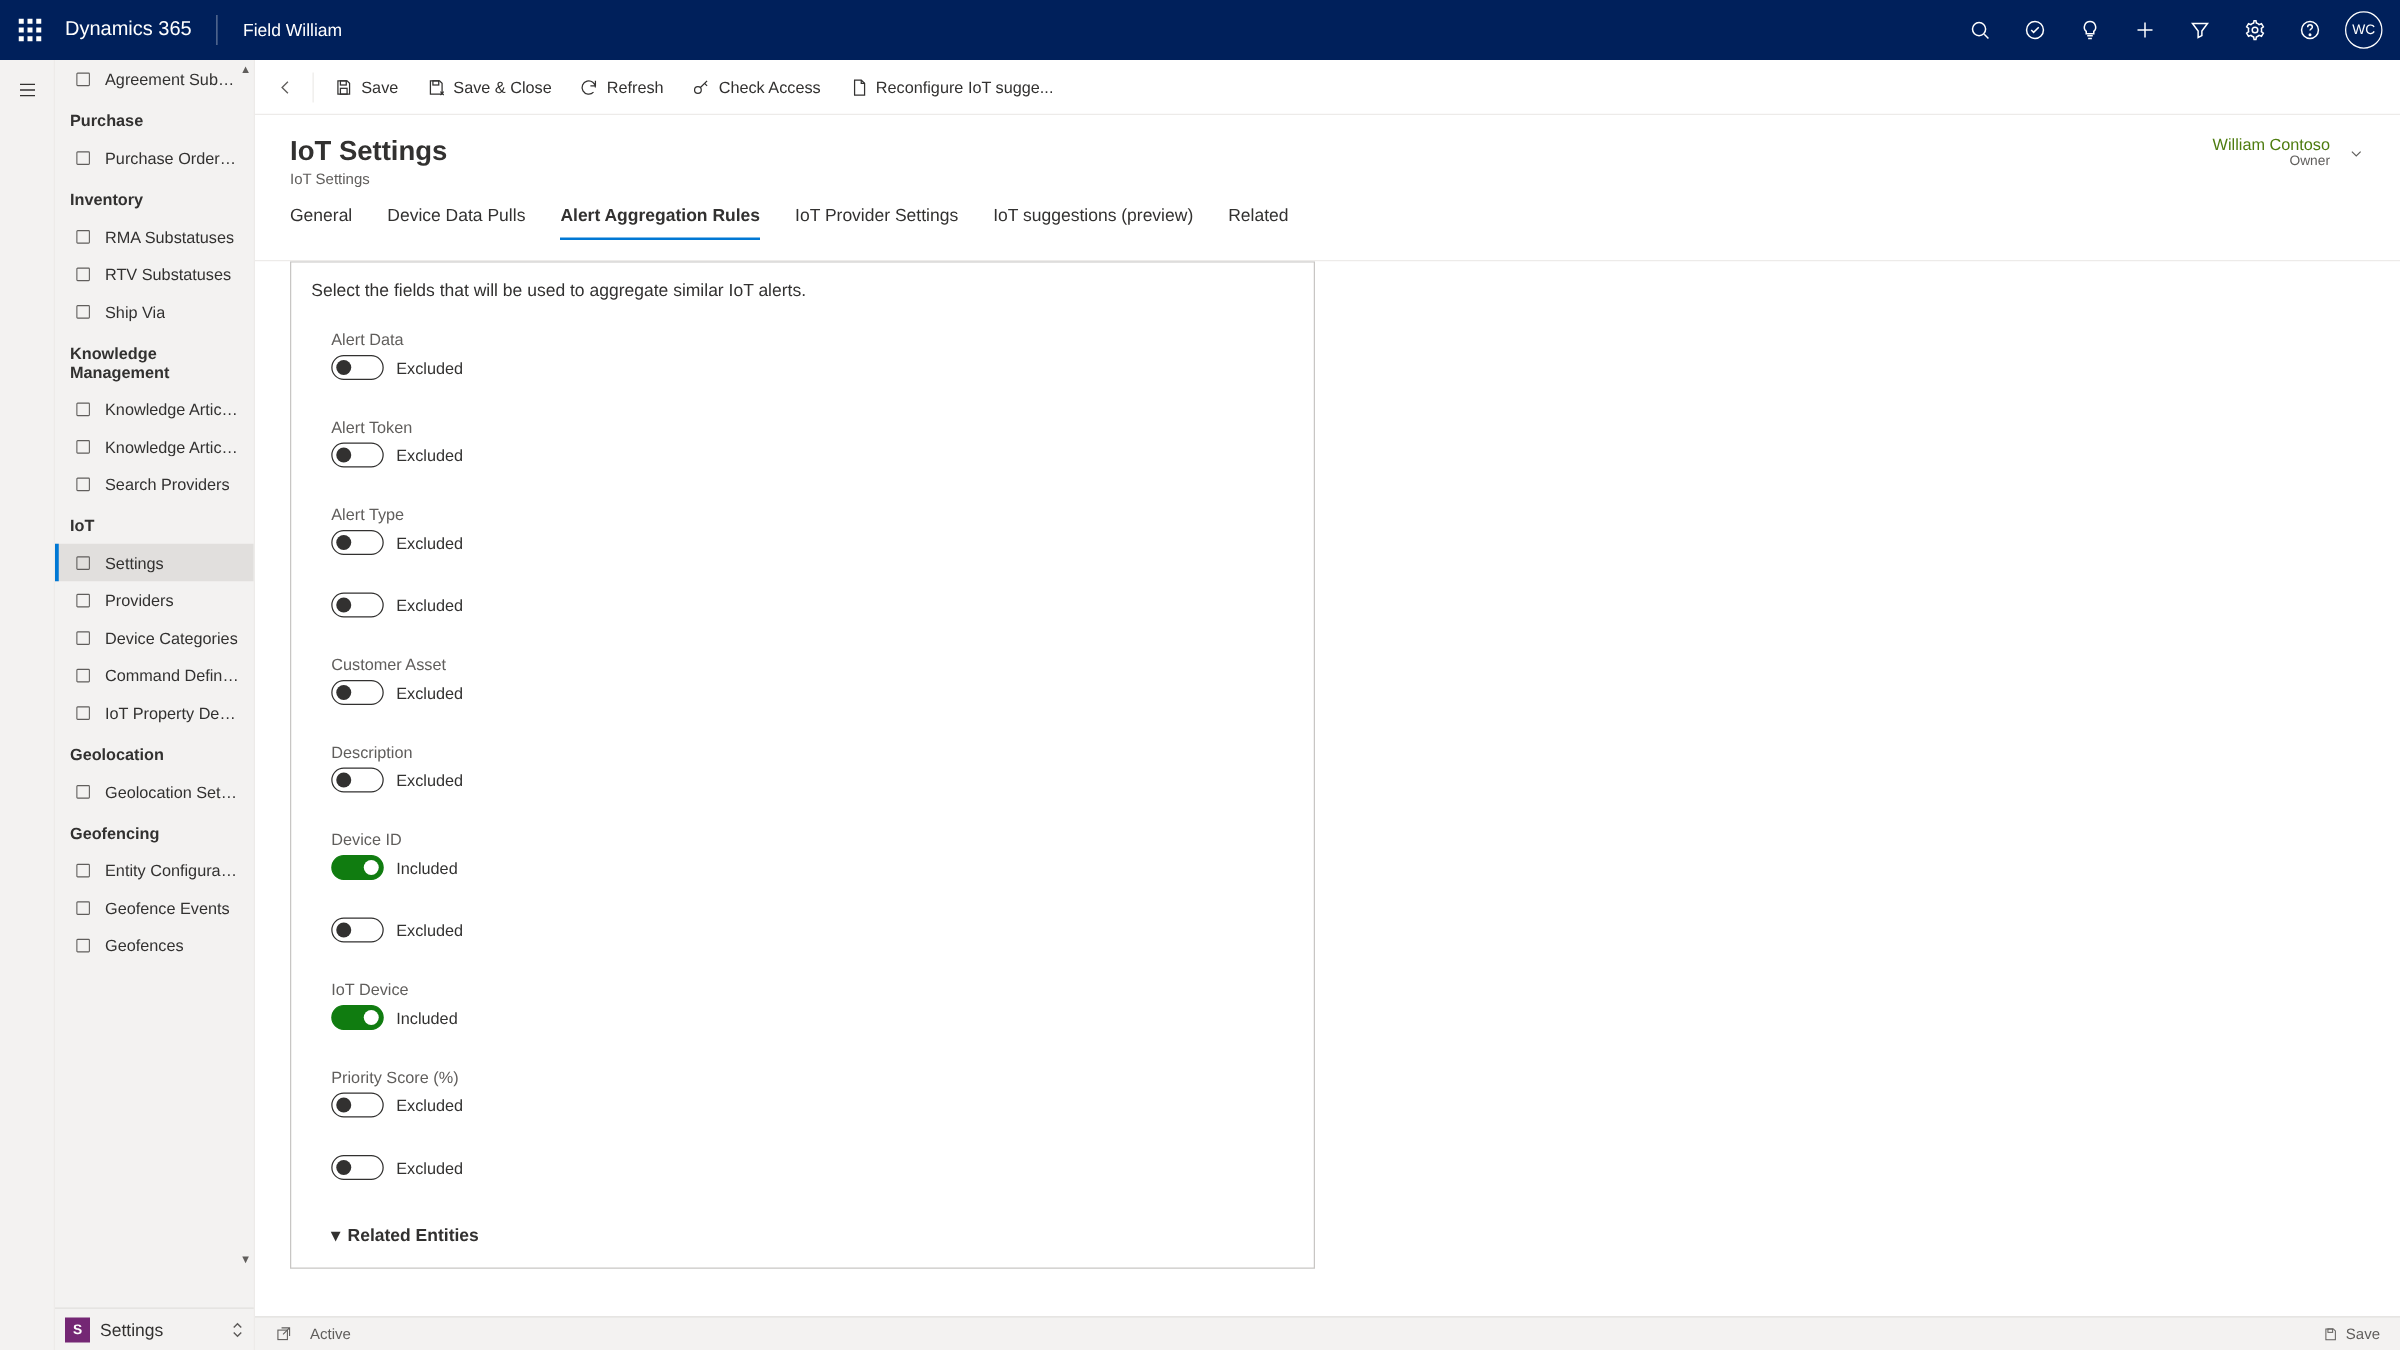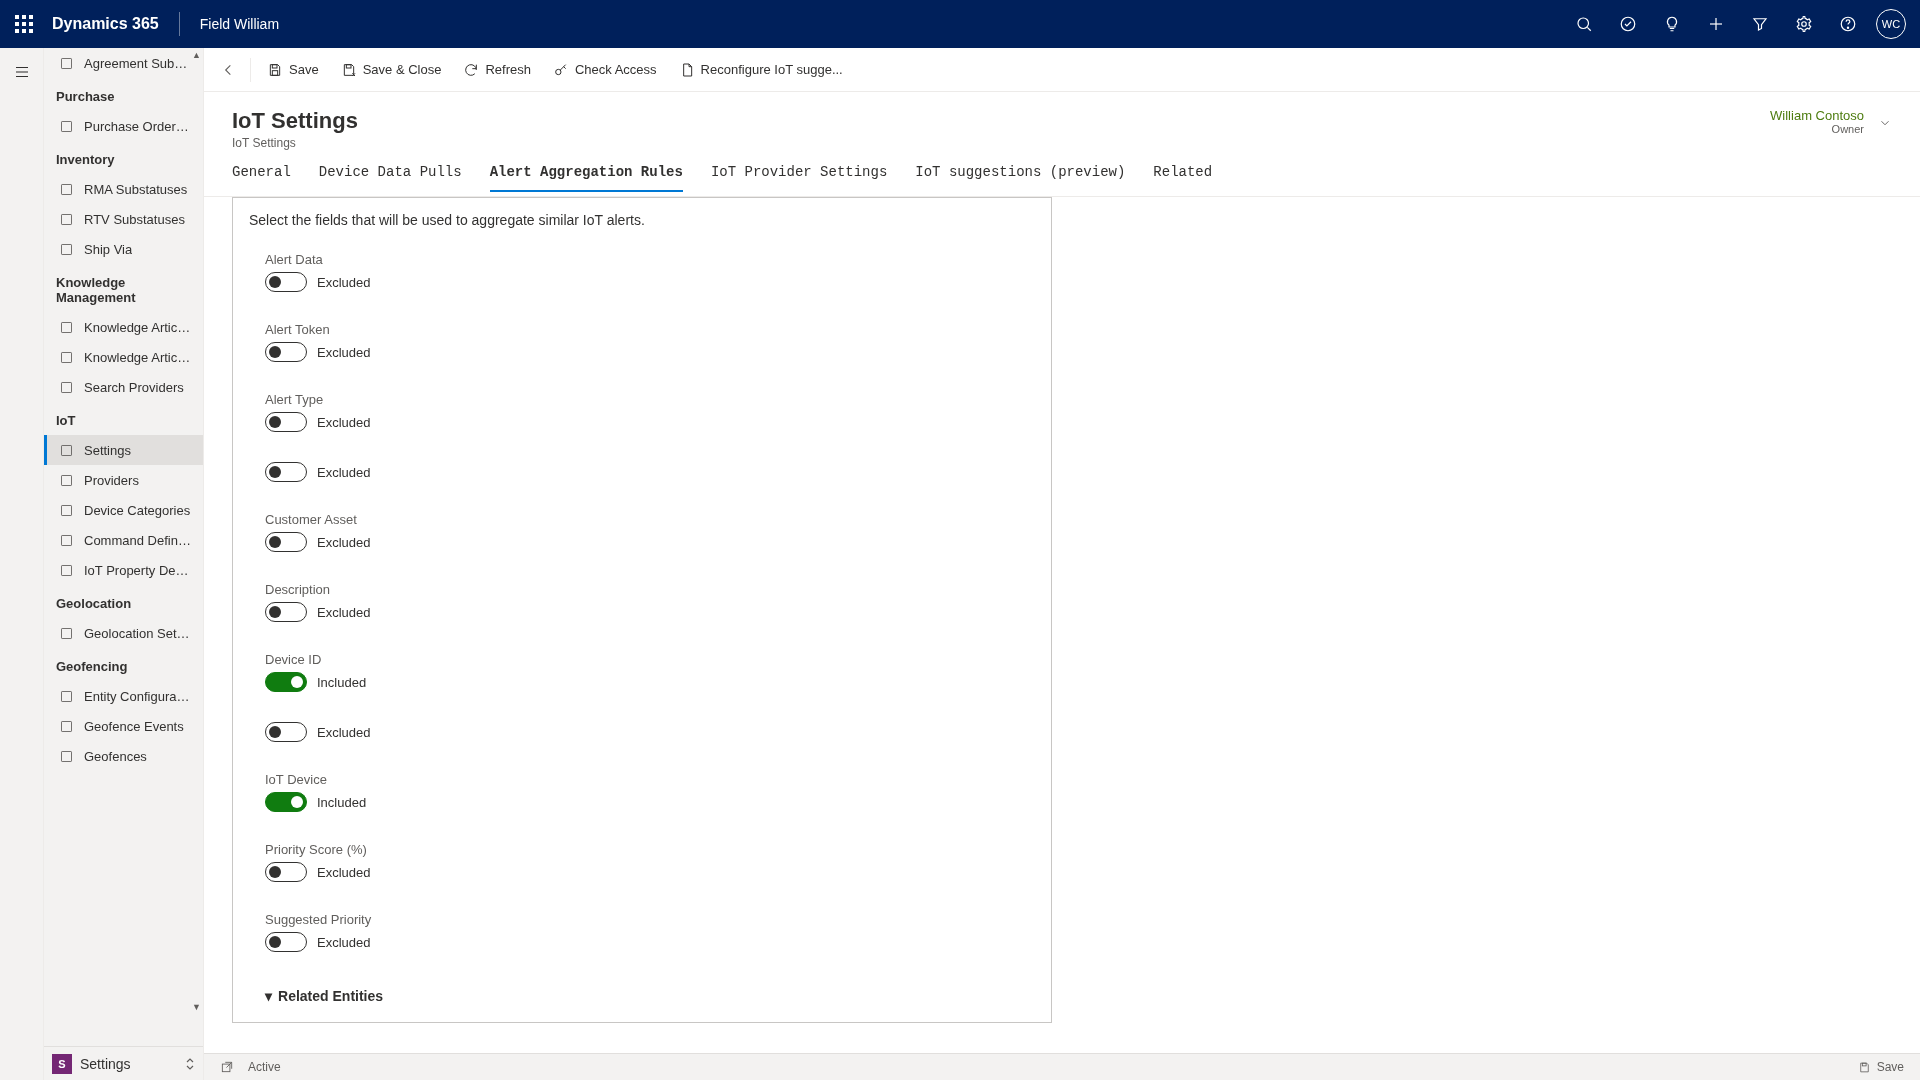--- a/index.html
+++ b/index.html
@@ -3,21 +3,21 @@
 <meta charset="utf-8">
 <style>
   * { box-sizing: border-box; margin: 0; padding: 0; }
   html, body { width: 1920px; height: 1080px; font-family: "Segoe UI", Arial, sans-serif; font-size: 14px; color: #323130; overflow: hidden; background: #fff; }
   
   
   .topbar { height: 48px; background: #00205b; color: #fff; display: flex; align-items: center; padding: 0 8px; }
   .waffle { width: 32px; height: 32px; display:flex; align-items:center; justify-content:center; cursor:pointer; }
   .waffle-grid { display:grid; grid-template-columns:repeat(3,4px); grid-template-rows:repeat(3,4px); gap:3px; }
   .waffle-grid span { width:4px; height:4px; background:#fff; }
-  .brand { font-weight:700; font-size:16px; margin-left:12px; }
+  .brand { font-weight:400; font-size:16px; margin-left:12px; }
   .divider-top { width:1px; height:24px; background:rgba(255,255,255,.4); margin:0 20px; }
   .module { font-size:14px; font-weight:400; }
   .topbar-spacer { flex:1; }
   .top-icon { width:44px; height:48px; display:flex; align-items:center; justify-content:center; cursor:pointer; color:#fff; }
   .avatar-circle { width:30px; height:30px; border:1px solid #fff; border-radius:50%; display:flex; align-items:center; justify-content:center; font-size:11px; margin-left:6px; margin-right:6px; cursor:pointer; }
 
   
   .shell { display:flex; height:calc(1080px - 48px); }
   .rail { width:44px; background:#f3f2f1; border-right:1px solid #edebe9; display:flex; flex-direction:column; align-items:center; padding-top:8px; flex-shrink:0; }
   .hamburger-btn { width:32px; height:32px; display:flex; align-items:center; justify-content:center; cursor:pointer; }
@@ -46,21 +46,21 @@
 
   .page-hdr { display:flex; align-items:flex-start; padding:16px 28px 0; }
   .page-title { font-size:22px; font-weight:600; }
   .page-sub { font-size:12px; color:#605e5c; margin-top:2px; }
   .hdr-spacer { flex:1; }
   .owner-block { text-align:right; }
   .owner-name { color:#4d7c0f; font-size:13px; }
   .owner-role { font-size:11px; color:#605e5c; }
   .hdr-chev { margin-left:14px; margin-top:8px; cursor:pointer; color:#605e5c; }
 
-  .tabs { display:flex; gap:28px; padding:14px 28px 4px; border-bottom:1px solid #edebe9;font-family:Liberation Mono, monospace; }
+  .tabs { display:flex; gap:28px; padding:14px 28px 16px; border-bottom:1px solid #edebe9; }
   .tab { padding-bottom:10px; font-size:14px; color:#323130; cursor:pointer; border-bottom:2px solid transparent; }
   .tab.active { border-bottom-color:#0078d4; font-weight:600; }
 
   .content { padding:0 28px 0; flex:1; overflow:auto; }
   .panel { width:820px; border:1px solid #c8c6c4; margin-top:0; }
   .panel-hint { font-size:14px; color:#323130; padding:14px 16px; }
   .fields { padding:10px 32px 18px; display:flex; flex-direction:column; gap:30px; }
   .frow .flabel { font-size:13px; color:#605e5c; margin-bottom:5px; }
   .fctrl { display:flex; align-items:center; gap:10px;text-align:center; }
   .toggle { width:42px; height:20px; border:1px solid #323130; border-radius:10px; position:relative; background:#fff; cursor:pointer; flex-shrink:0; }
@@ -481,21 +481,20 @@
             <div class="frow">
               <div class="flabel">Priority Score (%)</div>
               <div class="fctrl">
                 <div class="toggle">
                   <div class="knob"></div>
                 </div>
                 <span class="fstate">Excluded</span>
               </div>
             </div>
             <div class="frow">
-              <div class="flabel">Suggested Priority</div>
               <div class="fctrl">
                 <div class="toggle">
                   <div class="knob"></div>
                 </div>
                 <span class="fstate">Excluded</span>
               </div>
             </div>
             <div class="section-h">
               <span>▾</span>
               <span>Related Entities</span>

